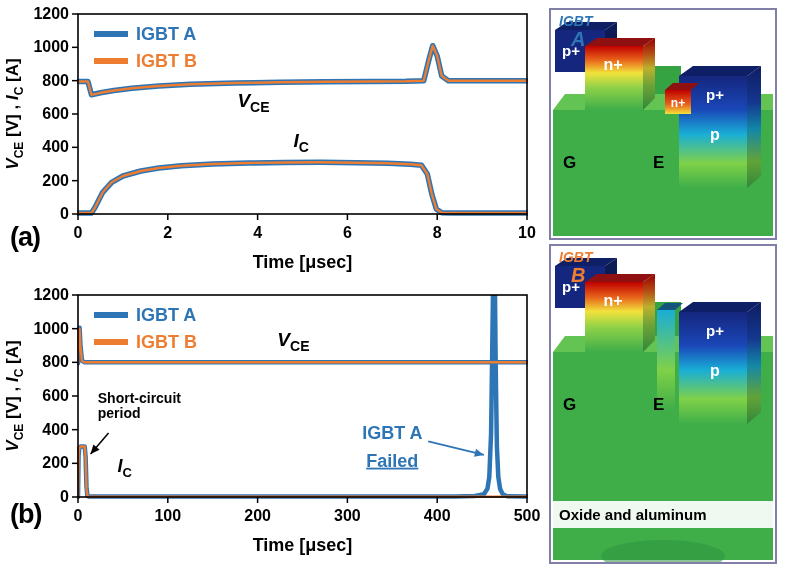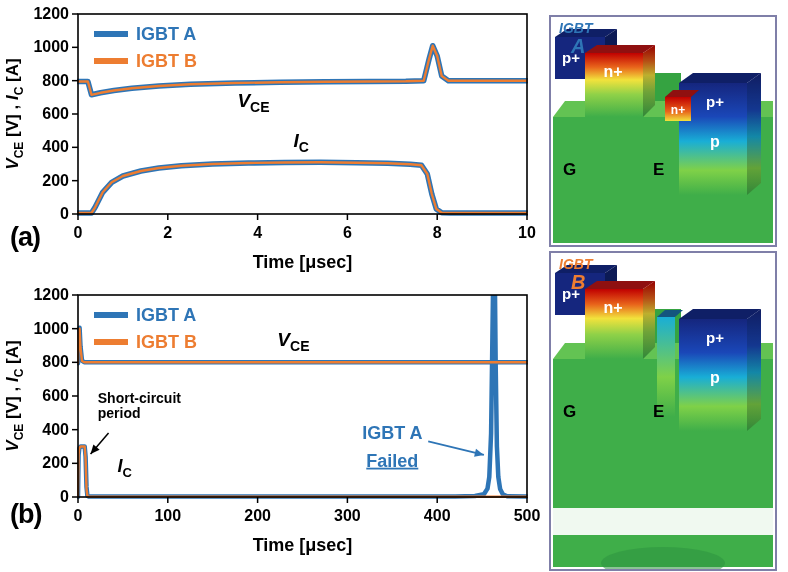--- a/index.html
+++ b/index.html
@@ -4,21 +4,21 @@
 <style>
   html,body{margin:0;padding:0;background:#fff;font-family:"Liberation Sans",sans-serif;}
   .fig{position:relative;width:788px;height:572px;background:#fff;overflow:hidden;}
   .chart-wrap{position:absolute;left:0;width:545px;}
   #chart-a{top:0;height:287px;}
   #chart-b{top:287px;height:285px;}
   .corner-label{position:absolute;font-weight:bold;font-size:27px;color:#000;letter-spacing:-1px;}
   #chart-a .corner-label{left:10px;top:222px;}
   #chart-b .corner-label{left:10px;top:212px;}
   .side-panel{position:absolute;left:549px;top:8px;width:232px;height:556px;}
-  .device-box{position:absolute;left:0;width:228px;border:2px solid #7f7fa8;background:#fff;box-sizing:border-box;margin-top:7px;}
+  .device-box{position:absolute;left:0;width:228px;border:2px solid #7f7fa8;background:#fff;box-sizing:border-box;}
   #device-a{top:0;height:232px;}
   #device-b{top:236px;height:320px;}
   svg{display:block;}
   svg text{font-family:"Liberation Sans",sans-serif;}
   .tick{font-size:16px;font-weight:bold;fill:#000;}
   .axis-label{font-size:18px;font-weight:bold;fill:#000;}
   .legend-text{font-size:18px;font-weight:bold;}
   .note{position:absolute;left:2px;right:2px;bottom:34px;background:rgba(255,255,255,0.92);
         color:#000;font-weight:bold;font-size:15px;line-height:1.3;padding:4px 6px;}
 </style>
@@ -241,18 +241,18 @@
           <text x="8" y="16" font-weight="bold" fill="#ED7D31" font-size="14" text-anchor="start" font-style="italic">IGBT</text>
           <text x="20" y="36" font-weight="bold" fill="#ED7D31" font-size="20" text-anchor="start" font-style="italic">B</text>
           <text x="20" y="46" font-weight="bold" fill="#fff" font-size="15" text-anchor="middle">p+</text>
           <text x="62" y="60" font-weight="bold" fill="#fff" font-size="16" text-anchor="middle">n+</text>
           <text x="164" y="90" font-weight="bold" fill="#fff" font-size="15" text-anchor="middle">p+</text>
           <text x="164" y="130" font-weight="bold" fill="#fff" font-size="16" text-anchor="middle">p</text>
           <text x="12" y="164" font-weight="bold" fill="#000" font-size="17" text-anchor="start">G</text>
           <text x="102" y="164" font-weight="bold" fill="#000" font-size="17" text-anchor="start">E</text>
         </svg>
       <div class="note">
-        <br>
+        <span>Oxide and aluminum</span><br>
       </div>
     </div>
   </div>
 
 </div>
 
 </body></html>

